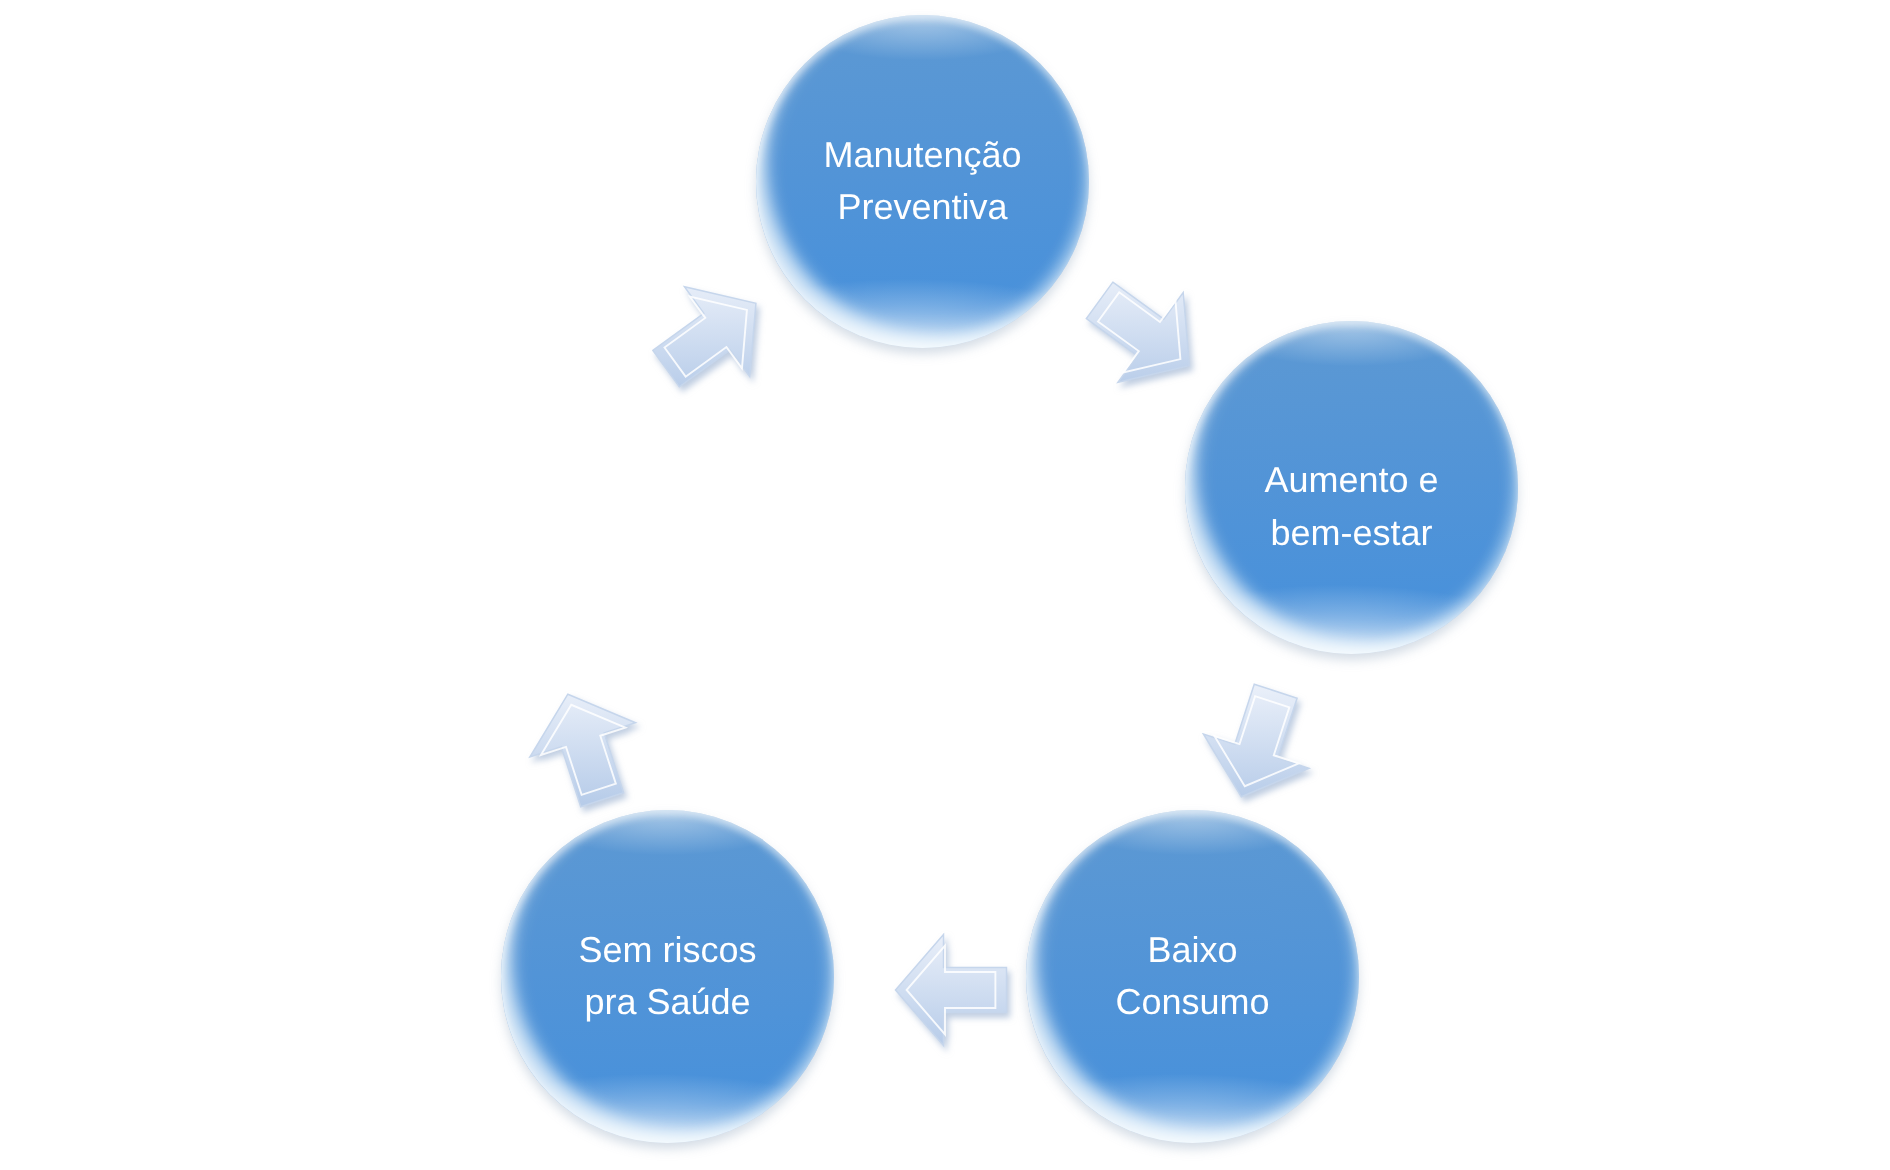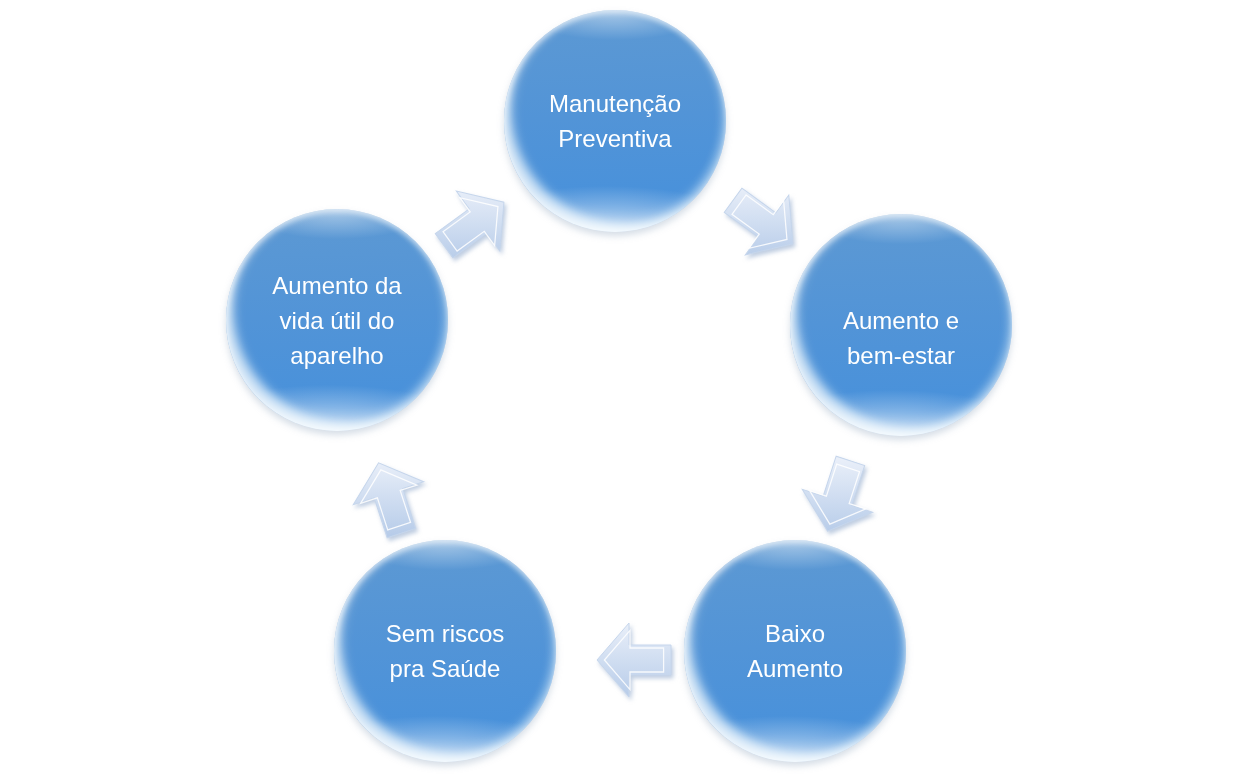--- a/index.html
+++ b/index.html
@@ -85,33 +85,28 @@
 Preventiva</div>
   </div>
 
   <div class="node node-right">
     <div class="node-label">Aumento e
 bem-estar</div>
   </div>
 
   <div class="node node-bottom-right">
     <div class="node-label">Baixo
-Aumento</div>
+Consumo</div>
   </div>
 
   <div class="node node-bottom-left">
     <div class="node-label">Sem riscos
 pra Saúde</div>
   </div>
 
-  <div class="node node-left">
-    <div class="node-label">Aumento da
-vida útil do
-aparelho</div>
-  </div>
 
   <div class="arrow arrow-1">
     <svg viewBox="0 0 76 78" xmlns="http://www.w3.org/2000/svg">
       <defs>
         <linearGradient id="g1" x1="0.794" y1="0.095" x2="0.206" y2="0.905">
           <stop offset="0" style="stop-color:var(--arrow-fill-light,#e9eff9)"></stop>
           <stop offset="1" style="stop-color:var(--arrow-fill-dark,#b7cce9)"></stop>
         </linearGradient>
       </defs>
       <polygon points="1,24 43,24 43,2 75,39 43,76 43,54 1,54" fill="url(#g1)" stroke="#c6d6ec" stroke-width="1"></polygon>

